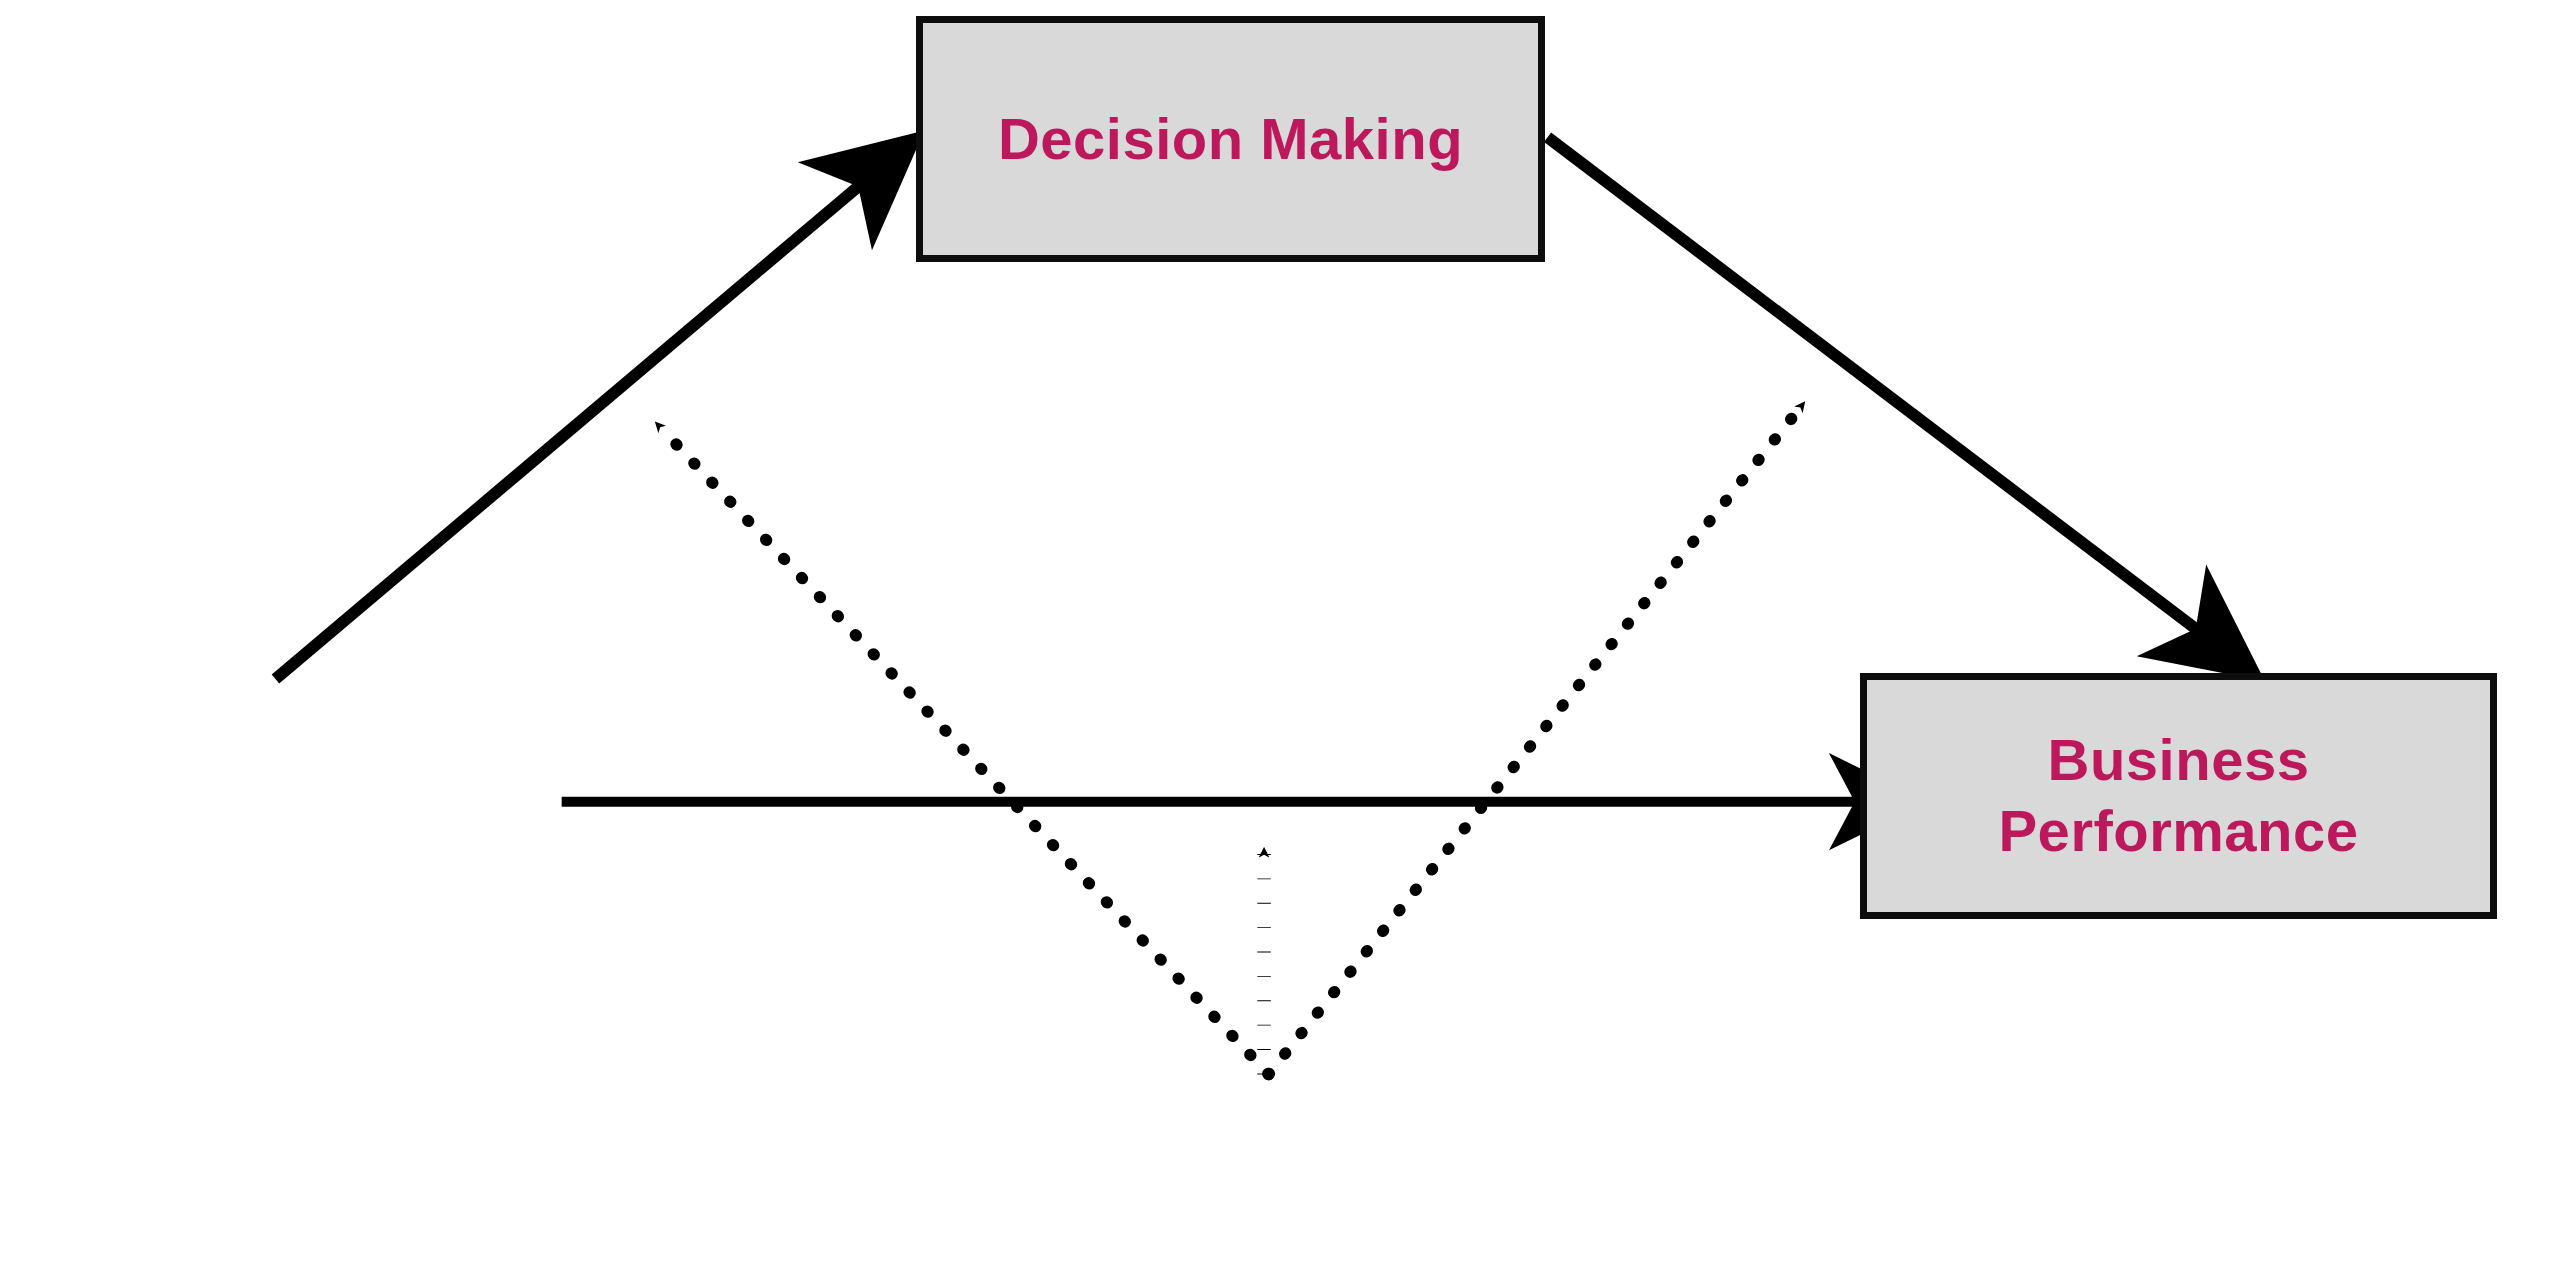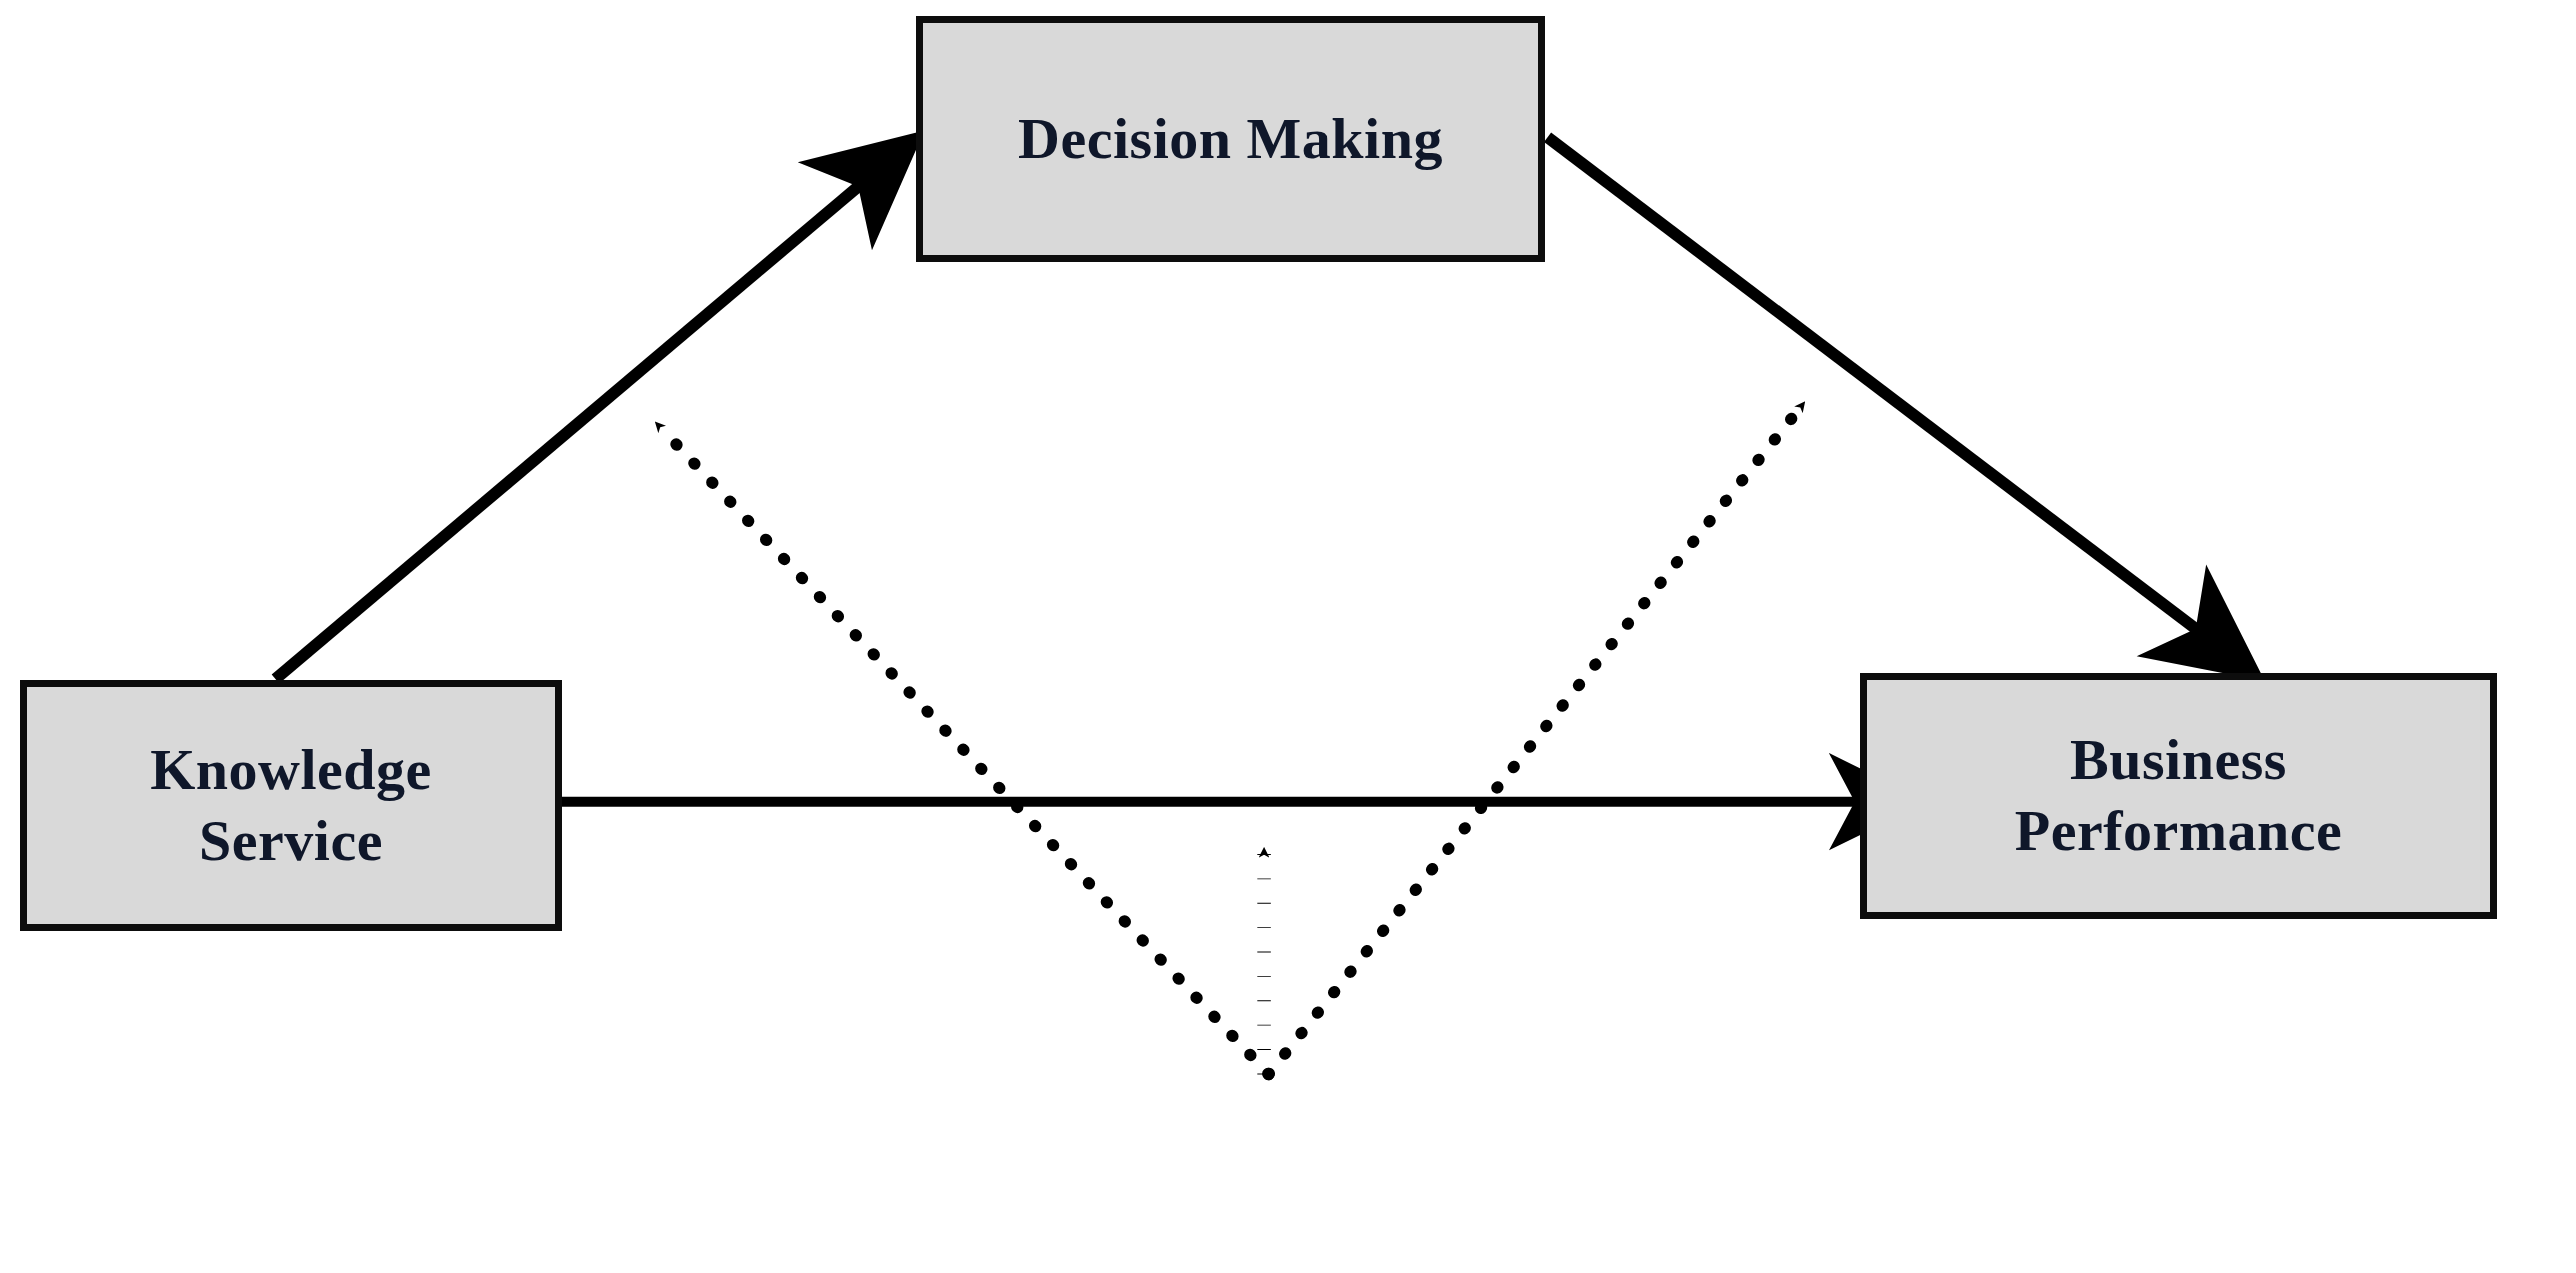--- a/index.html
+++ b/index.html
@@ -31,23 +31,23 @@
     box-sizing: border-box;
     background: #d9d9d9;
     border: 7.2px solid #0d0d0d;
     display: flex;
     align-items: center;
     justify-content: center;
     text-align: center;
     z-index: 3;
   }
   .node-label {
-    font-family: Liberation Serif, serif;
+    font-family: Liberation Sans, sans-serif;
     font-weight: bold;
-    color: #0f172a;
+    color: #be185d;
     line-height: 1.22;
     letter-spacing: 0.5px;
     white-space: pre-line;
     padding: 0 9px;
   }
   #node-decision-making {
     left: 916px;
     top: 16.3px;
     width: 629px;
     height: 246px;
@@ -103,24 +103,20 @@
 
     <line x1="1405" y1="1190" x2="1995" y2="450" stroke="#000000" stroke-width="13" stroke-linecap="round" stroke-dasharray="1 28" marker-end="url(#dotted-head)"></line>
 
     <line x1="1400" y1="1190" x2="1400" y2="945" stroke="#000000" stroke-width="15" stroke-linecap="butt" stroke-dasharray="1 26" marker-end="url(#dotted-head)"></line>
   </svg>
 
   <div class="node" id="node-decision-making">
     <span class="node-label">Decision Making</span>
   </div>
 
-  <div class="node" id="node-knowledge-service">
-    <span class="node-label">Knowledge
-Service</span>
-  </div>
 
   <div class="node" id="node-business-performance">
     <span class="node-label">Business
 Performance</span>
   </div>
 
 
 </div>
 
 

